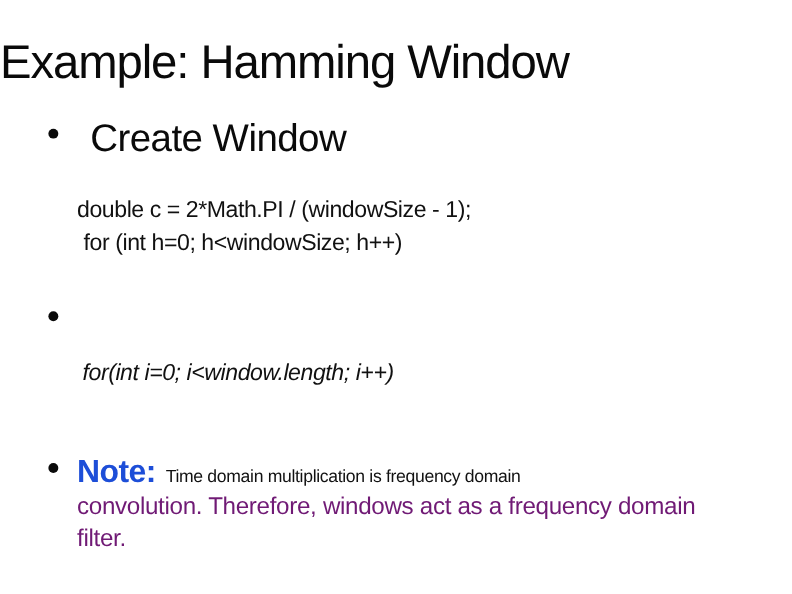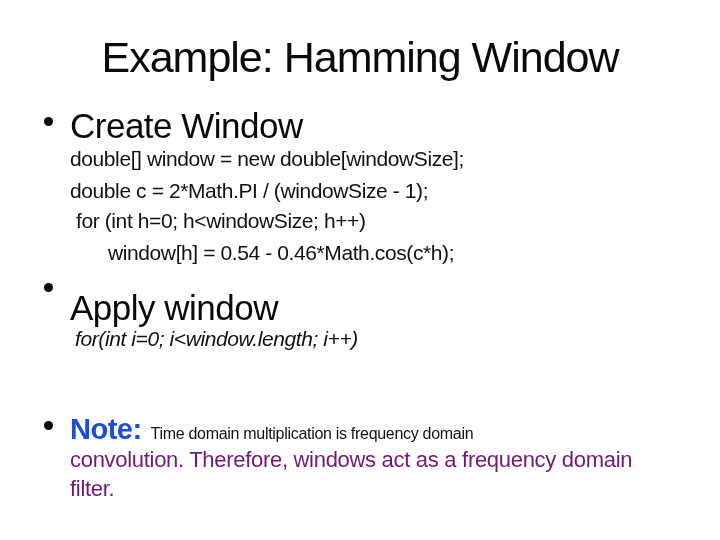--- a/index.html
+++ b/index.html
@@ -15,40 +15,40 @@
     overflow: hidden;
     font-family: "Liberation Sans", sans-serif;
     color: #0d0d0d;
   }
   .abs { position: absolute; white-space: nowrap; }
 
   .title {
     left: 0;
     top: 36px;
     width: 720px;
-    text-align: center;
     font-size: 43px;
     letter-spacing: -1px;
     line-height: 1;
     color: #0a0a0a;
   }
 
   .bullet-dot {
     position: absolute;
     width: 9px;
     height: 9px;
     border-radius: 50%;
     background: #0a0a0a;
   }
 
   .heading {
     font-size: 35px;
     line-height: 1;
     letter-spacing: -0.5px;
     color: #0a0a0a;
+    margin-left: 12px;
   }
 
   .code {
     font-size: 21px;
     line-height: 1;
     letter-spacing: -0.4px;
     color: #111111;
   }
 
   .note-line {
@@ -72,27 +72,24 @@
 </style>
 </head>
 <body>
 
 <div class="slide">
 
   <div class="abs title">Example: Hamming Window</div>
 
   <span class="bullet-dot" style="left:44px; top:117px;"></span>
   <div class="abs heading" style="left:70px; top:108px;">Create Window</div>
-  <div class="abs code" style="left:70px;  top:148px;">double[] window = new double[windowSize];</div>
   <div class="abs code" style="left:70px;  top:180px;">double c = 2*Math.PI / (windowSize - 1);</div>
   <div class="abs code" style="left:76px;  top:210px;">for (int h=0; h&lt;windowSize; h++)</div>
-  <div class="abs code" style="left:108px; top:242px;">window[h] = 0.54 - 0.46*Math.cos(c*h);</div>
 
   <span class="bullet-dot" style="left:44px; top:283px;"></span>
-  <div class="abs heading" style="left:70px; top:290px;">Apply window</div>
   <div class="abs code" style="left:75px;  top:328px;font-style:italic;">for(int i=0; i&lt;window.length; i++)</div>
 
   <span class="bullet-dot" style="left:44px; top:421px;"></span>
   <div class="abs" style="left:70px; top:413px;">
     <span class="note-bold">Note:</span><span class="note-inline">Time domain multiplication is frequency domain</span>
   </div>
   <div class="abs note-line" style="left:70px; top:449px;">convolution. Therefore, windows act as a frequency domain</div>
   <div class="abs note-line" style="left:70px; top:478px;">filter.</div>
 
 </div>

